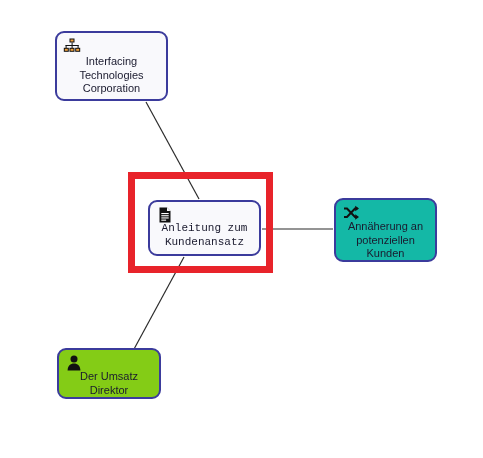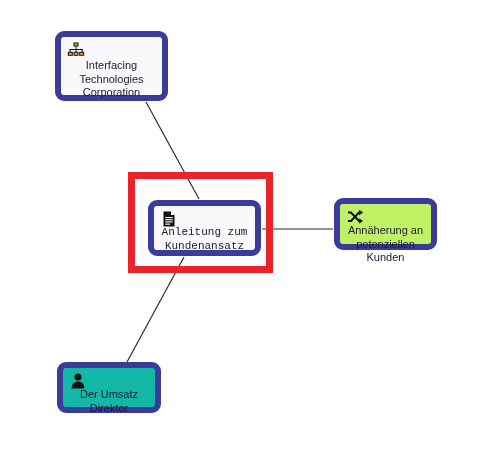--- a/index.html
+++ b/index.html
@@ -28,21 +28,21 @@
   .highlight-box {
     position: absolute;
     box-sizing: border-box;
     border: 7px solid #e8232a;
     background: transparent;
     z-index: 2;
   }
   .node {
     position: absolute;
     box-sizing: border-box;
-    border: 6px solid #22c55e;
+    border: 2px solid #22c55e;
     border-radius: 9px;
     background: #f9f9fc;
     z-index: 3;
     display: block;
   }
   .node-icon {
     position: absolute;
     left: 6px;
     top: 4px;
     width: 18px;
@@ -110,37 +110,37 @@
         <rect x="5.3" y="7" width="7.4" height="1.1" fill="#ffffff"></rect>
         <rect x="5.3" y="9.2" width="7.4" height="1.1" fill="#ffffff"></rect>
         <rect x="5.3" y="11.4" width="7.4" height="1.1" fill="#ffffff"></rect>
         <rect x="5.3" y="13.6" width="4.8" height="1.1" fill="#ffffff"></rect>
       </svg>
     </span>
     <div class="node-label">Anleitung zum
 Kundenansatz</div>
   </div>
 
-  <div class="node" id="node-approach" style="left: 334px; top: 198px; width: 103px; height: 52px; border-color: rgb(59, 59, 156); background: #bef264;">
+  <div class="node" id="node-approach" style="left: 334px; top: 198px; width: 103px; height: 64px; border-color: rgb(59, 59, 156); background: #14b8a6;">
     <span class="node-icon">
       <svg viewBox="0 0 18 18" width="18" height="18">
         <g stroke="#111111" stroke-width="2" fill="none" stroke-linecap="butt">
           <path d="M2 4.5 H5 L13 13 H15.5"></path>
           <path d="M2 13 H5 L13 4.5 H15.5"></path>
         </g>
         <path d="M13.2 1.8 L17 4.5 L13.2 7.2 Z" fill="#111111"></path>
         <path d="M13.2 10.3 L17 13 L13.2 15.7 Z" fill="#111111"></path>
       </svg>
     </span>
     <div class="node-label">Annäherung an
 potenziellen
 Kunden</div>
   </div>
 
-  <div class="node" id="node-director" style="left: 57px; top: 362px; width: 104px; height: 51px; border-color: rgb(59, 59, 156); background: #14b8a6;">
+  <div class="node" id="node-director" style="left: 57px; top: 348px; width: 104px; height: 51px; border-color: rgb(59, 59, 156); background: #84cc16;">
     <span class="node-icon">
       <svg viewBox="0 0 18 18" width="18" height="18">
         <circle cx="9" cy="5" r="3.5" fill="#111111"></circle>
         <path d="M2.6 16.5 C2.6 11.6 5.4 9.4 9 9.4 C12.6 9.4 15.4 11.6 15.4 16.5 Z" fill="#111111"></path>
       </svg>
     </span>
     <div class="node-label">Der Umsatz
 Direktor</div>
   </div>
 

